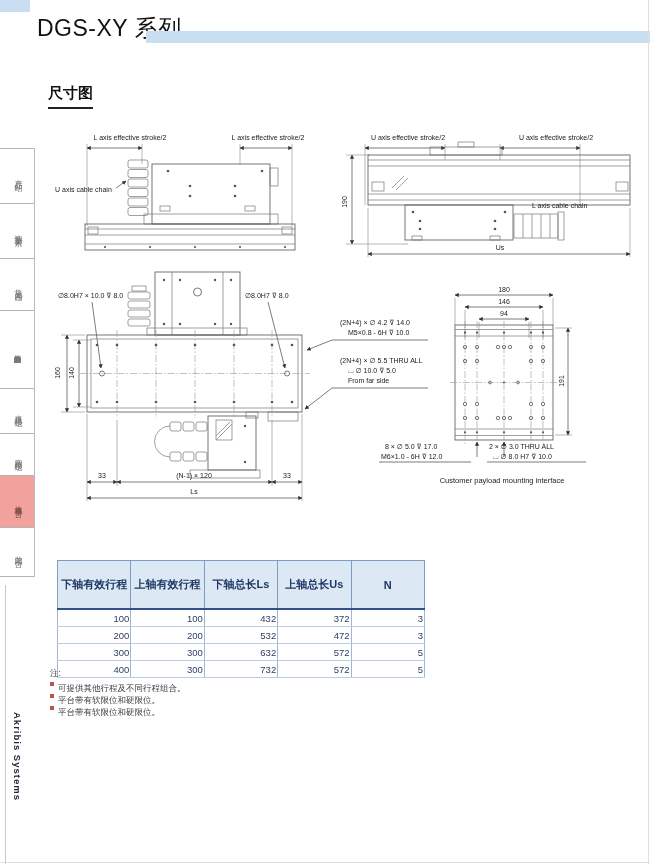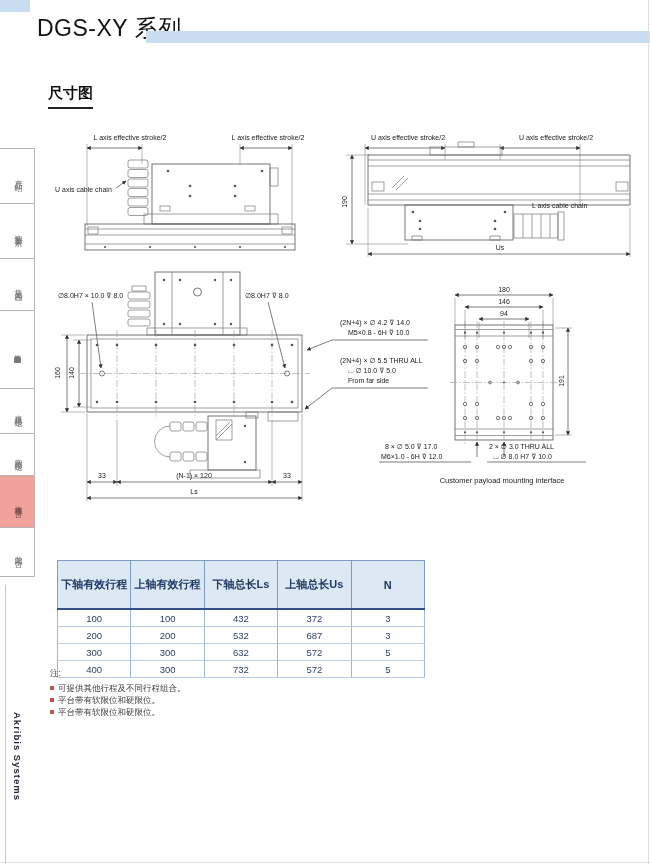--- a/index.html
+++ b/index.html
@@ -36,27 +36,27 @@
   .dt{stroke:#777;stroke-width:0.7;fill:none;}
   .dim{stroke:#444;stroke-width:0.7;fill:none;}
   .wit{stroke:#888;stroke-width:0.6;fill:none;}
   .cl{stroke:#999;stroke-width:0.6;fill:none;stroke-dasharray:7 2 1.5 2;}
   .dot{fill:#555;stroke:none;}
   .ring{fill:none;stroke:#555;stroke-width:0.8;}
   
   .spec-table{position:absolute;left:57px;top:560px;width:368px;border-collapse:collapse;table-layout:fixed;}
   .spec-table th{height:45px;background:#dce9f5;color:#1f3864;font-size:11px;font-weight:bold;
     border:1px solid #7f9cc4;border-bottom:2px solid #34508c;}
-  .spec-table td{height:14px;font-size:9.5px;color:#2c3e66;text-align:center;
+  .spec-table td{height:14px;font-size:9.5px;color:#2c3e66;text-align:right;
     border-left:1px solid #9fb6d6;border-right:1px solid #9fb6d6;border-bottom:1px solid #b9cce4;}
   .spec-table{border:1.5px solid #7f9cc4;padding-left:32px;}
   
   .notes{position:absolute;left:50px;top:668px;font-size:8.5px;color:#3a3a3a;}
   .notes .nt{margin-bottom:2px;}
-  .note-item{display:flex;align-items:center;line-height:12px;}
+  .note-item{display:flex;line-height:12px;}
   .bullet{width:4px;height:4px;background:#c0504d;margin-right:4px;flex:0 0 auto;}
 </style>
 </head>
 <body>
 
 <div class="bar bar-left"></div>
 <div class="page-title">DGS-XY 系列</div>
 <div class="bar bar-right"></div>
 <div class="section-title">尺寸图</div>
 
@@ -388,21 +388,21 @@
       <td>100</td>
       <td>100</td>
       <td>432</td>
       <td>372</td>
       <td>3</td>
     </tr>
     <tr>
       <td>200</td>
       <td>200</td>
       <td>532</td>
-      <td>687</td>
+      <td>472</td>
       <td>3</td>
     </tr>
     <tr>
       <td>300</td>
       <td>300</td>
       <td>632</td>
       <td>572</td>
       <td>5</td>
     </tr>
     <tr>

